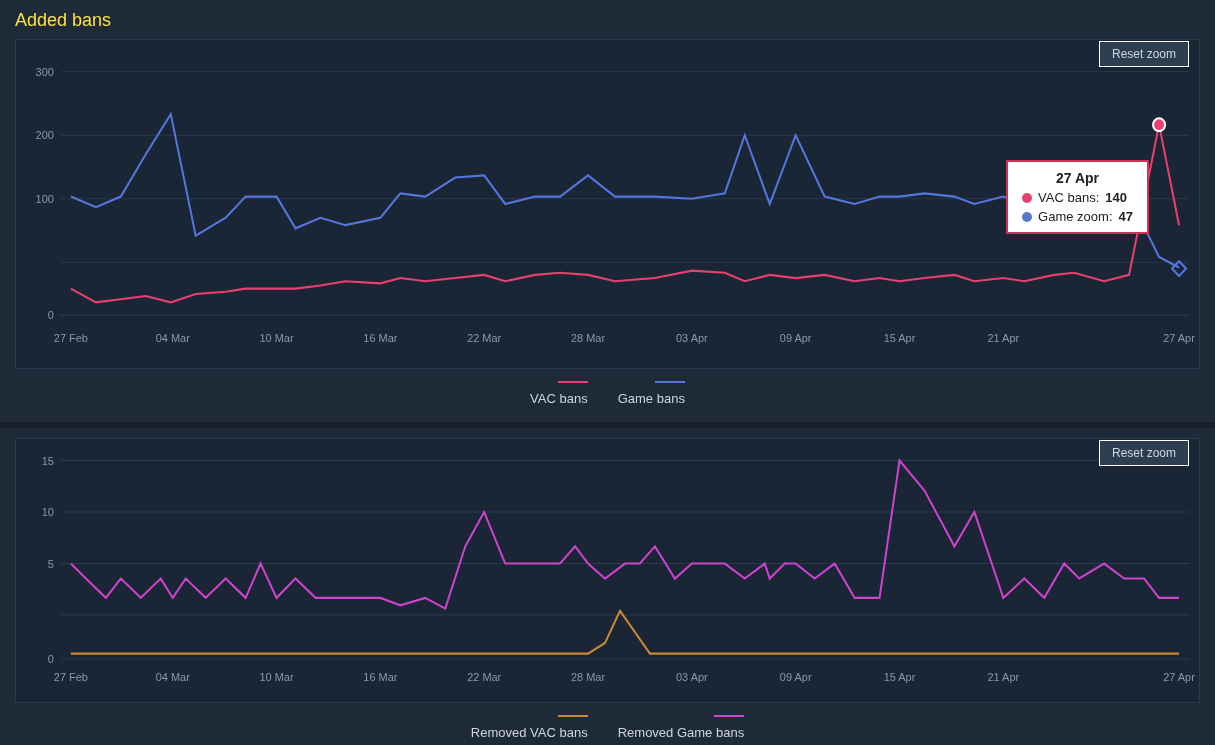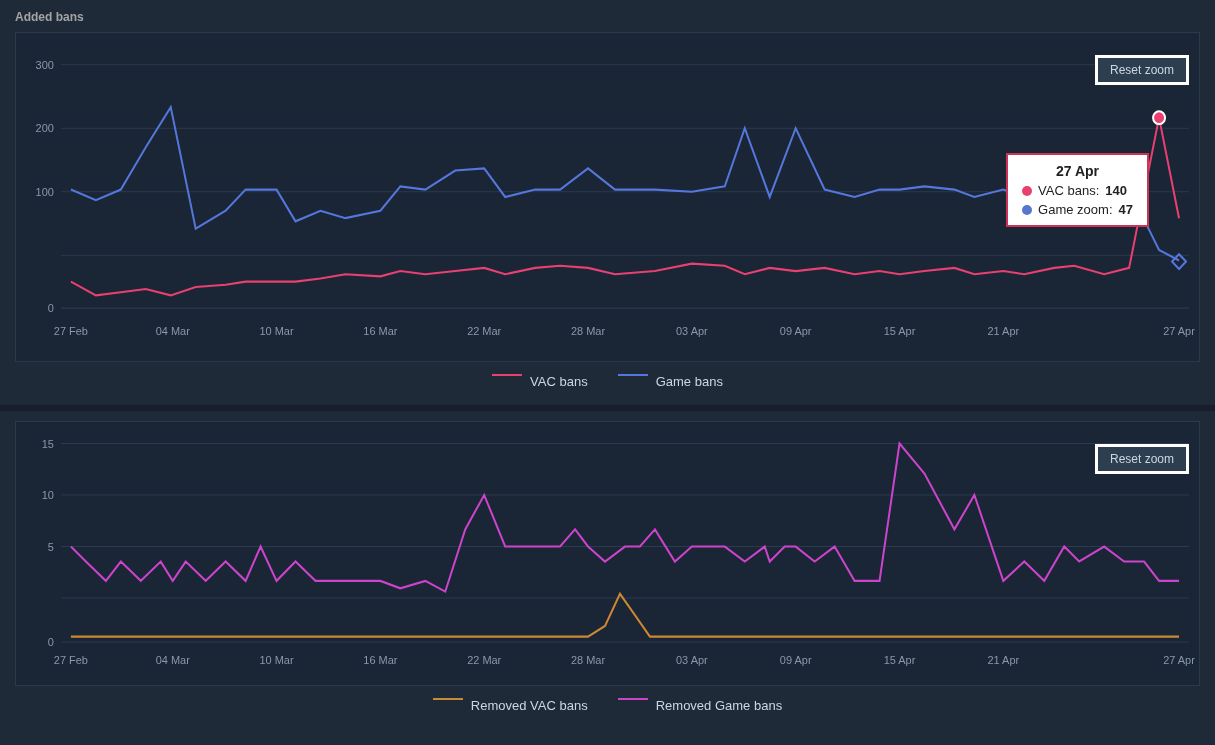--- a/index.html
+++ b/index.html
@@ -10,45 +10,45 @@
       font-size: 13px;
       width: 1215px;
       height: 745px;
       overflow: hidden;
     }
     .chart-section {
       padding: 10px 15px;
       position: relative;
     }
     .chart-title {
-      font-size: 12px;
-      font-weight: bold;
-      color: #a3a3a3;
+      font-size: 18px;
+      font-weight: normal;
+      color: #fde047;
       margin-bottom: 8px;
     }
     .chart-container {
       background: #1a2535;
       border: 1px solid #2a3a4a;
       position: relative;
       height: 330px;
       width: 100%;
     }
     .chart-container-bottom {
       background: #1a2535;
       border: 1px solid #2a3a4a;
       position: relative;
       height: 265px;
       width: 100%;
     }
     .reset-zoom-btn {
       position: absolute;
-      top: 22px;
+      top: 1px;
       right: 10px;
       background: #2c3e50;
-      border: 3px solid #ffffff;
+      border: 1px solid #ffffff;
       color: #cdd6e0;
       padding: 5px 12px;
       cursor: pointer;
       font-size: 12px;
       z-index: 10;
     }
     .tooltip-box {
       position: absolute;
       top: 120px;
       right: 50px;
@@ -81,23 +81,24 @@
     .dot-blue { background: #5577cc; }
     .legend {
       display: flex;
       justify-content: center;
       gap: 30px;
       margin-top: 6px;
       padding: 6px 0;
     }
     .legend-item {
       display: flex;
-      align-items: flex-start;
+      align-items: flex-end;
       gap: 8px;
       font-size: 13px;
+      flex-direction: column;
     }
     .legend-line {
       width: 30px;
       height: 2px;
       display: inline-block;
     }
     svg.chart-svg {
       width: 100%;
       height: 100%;
     }

